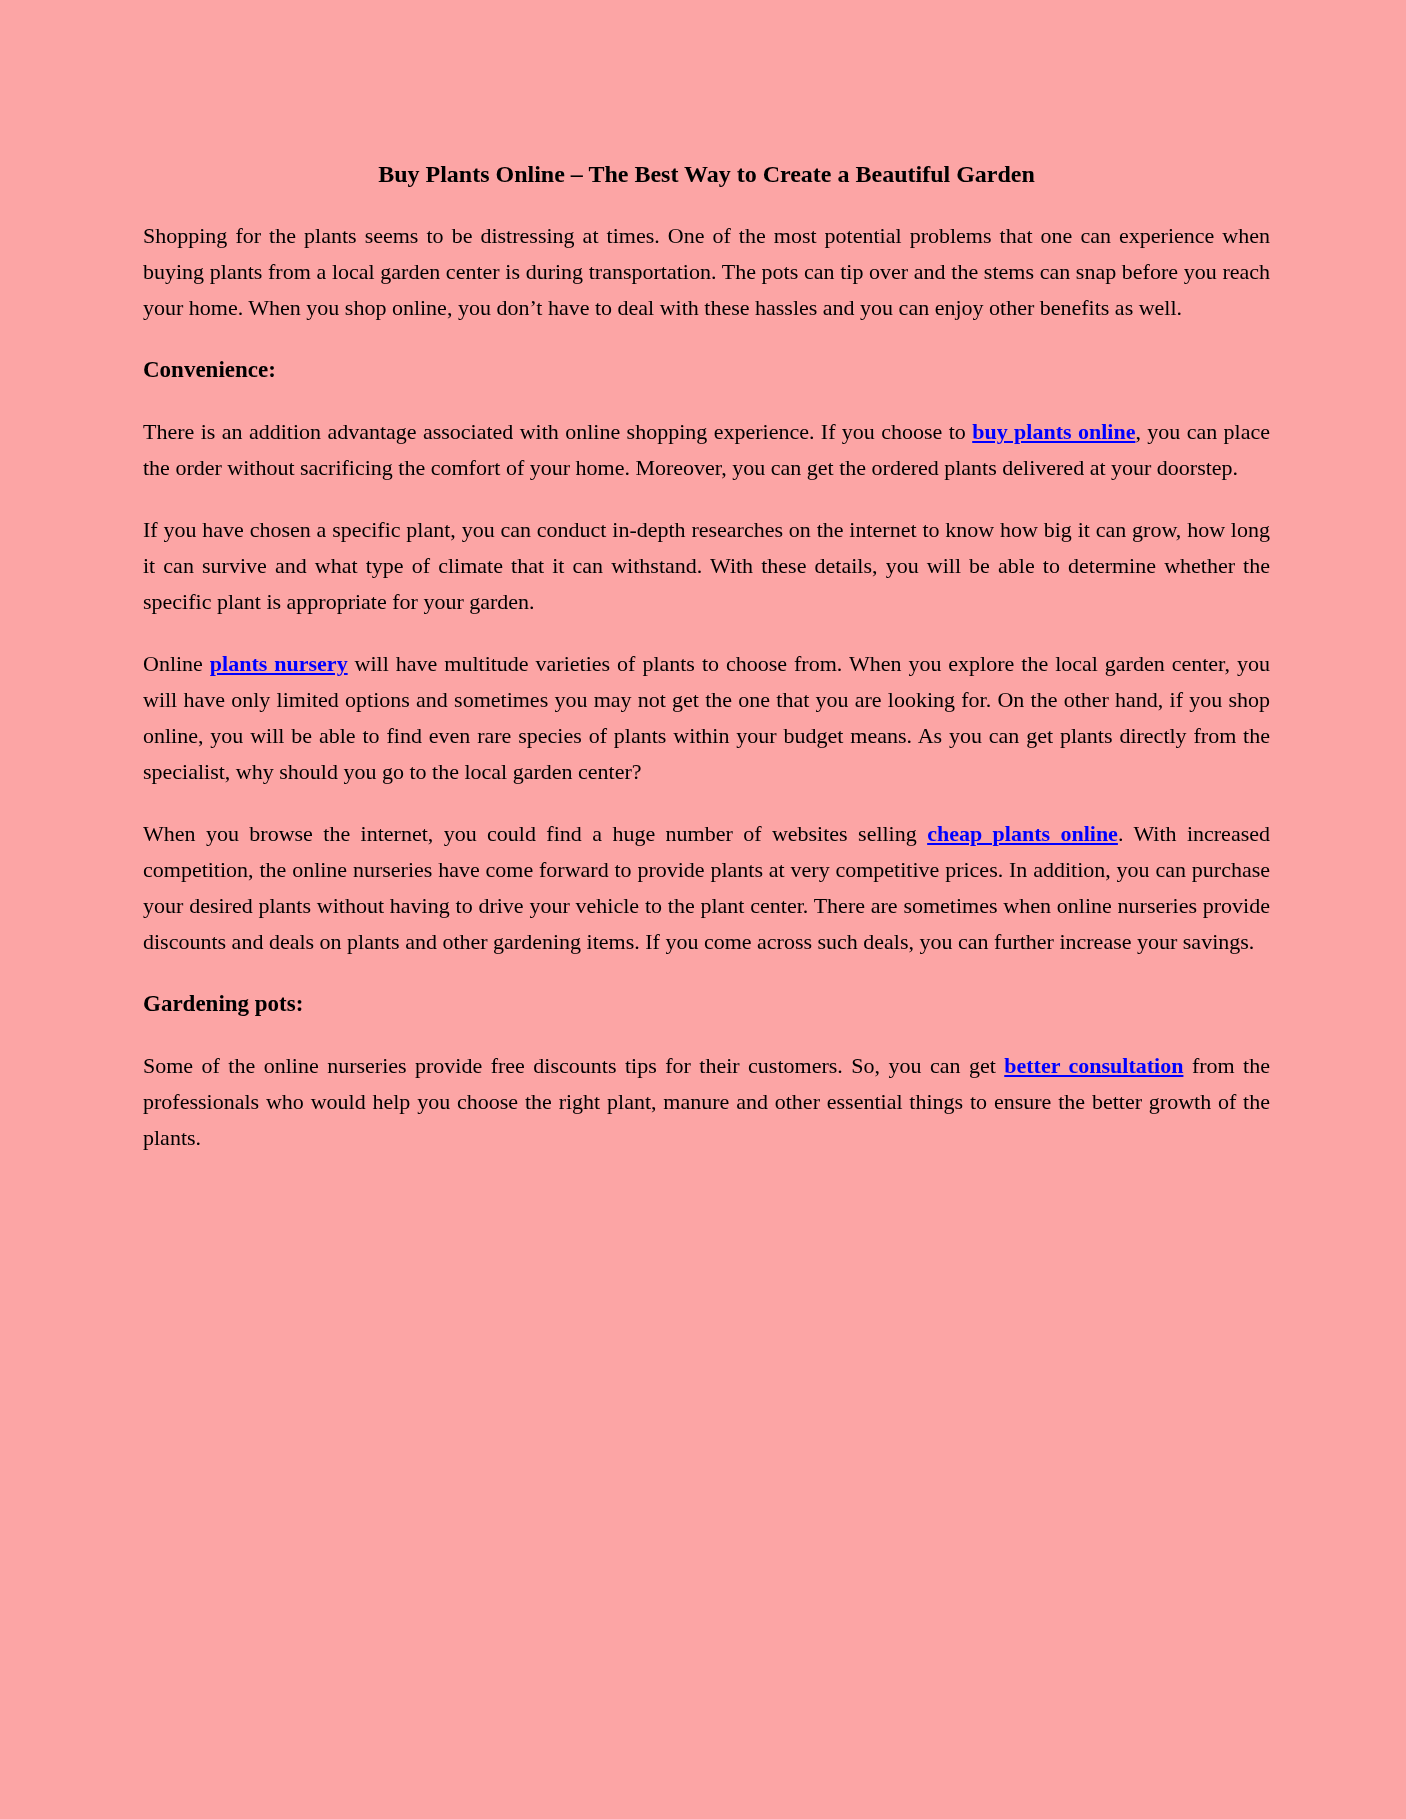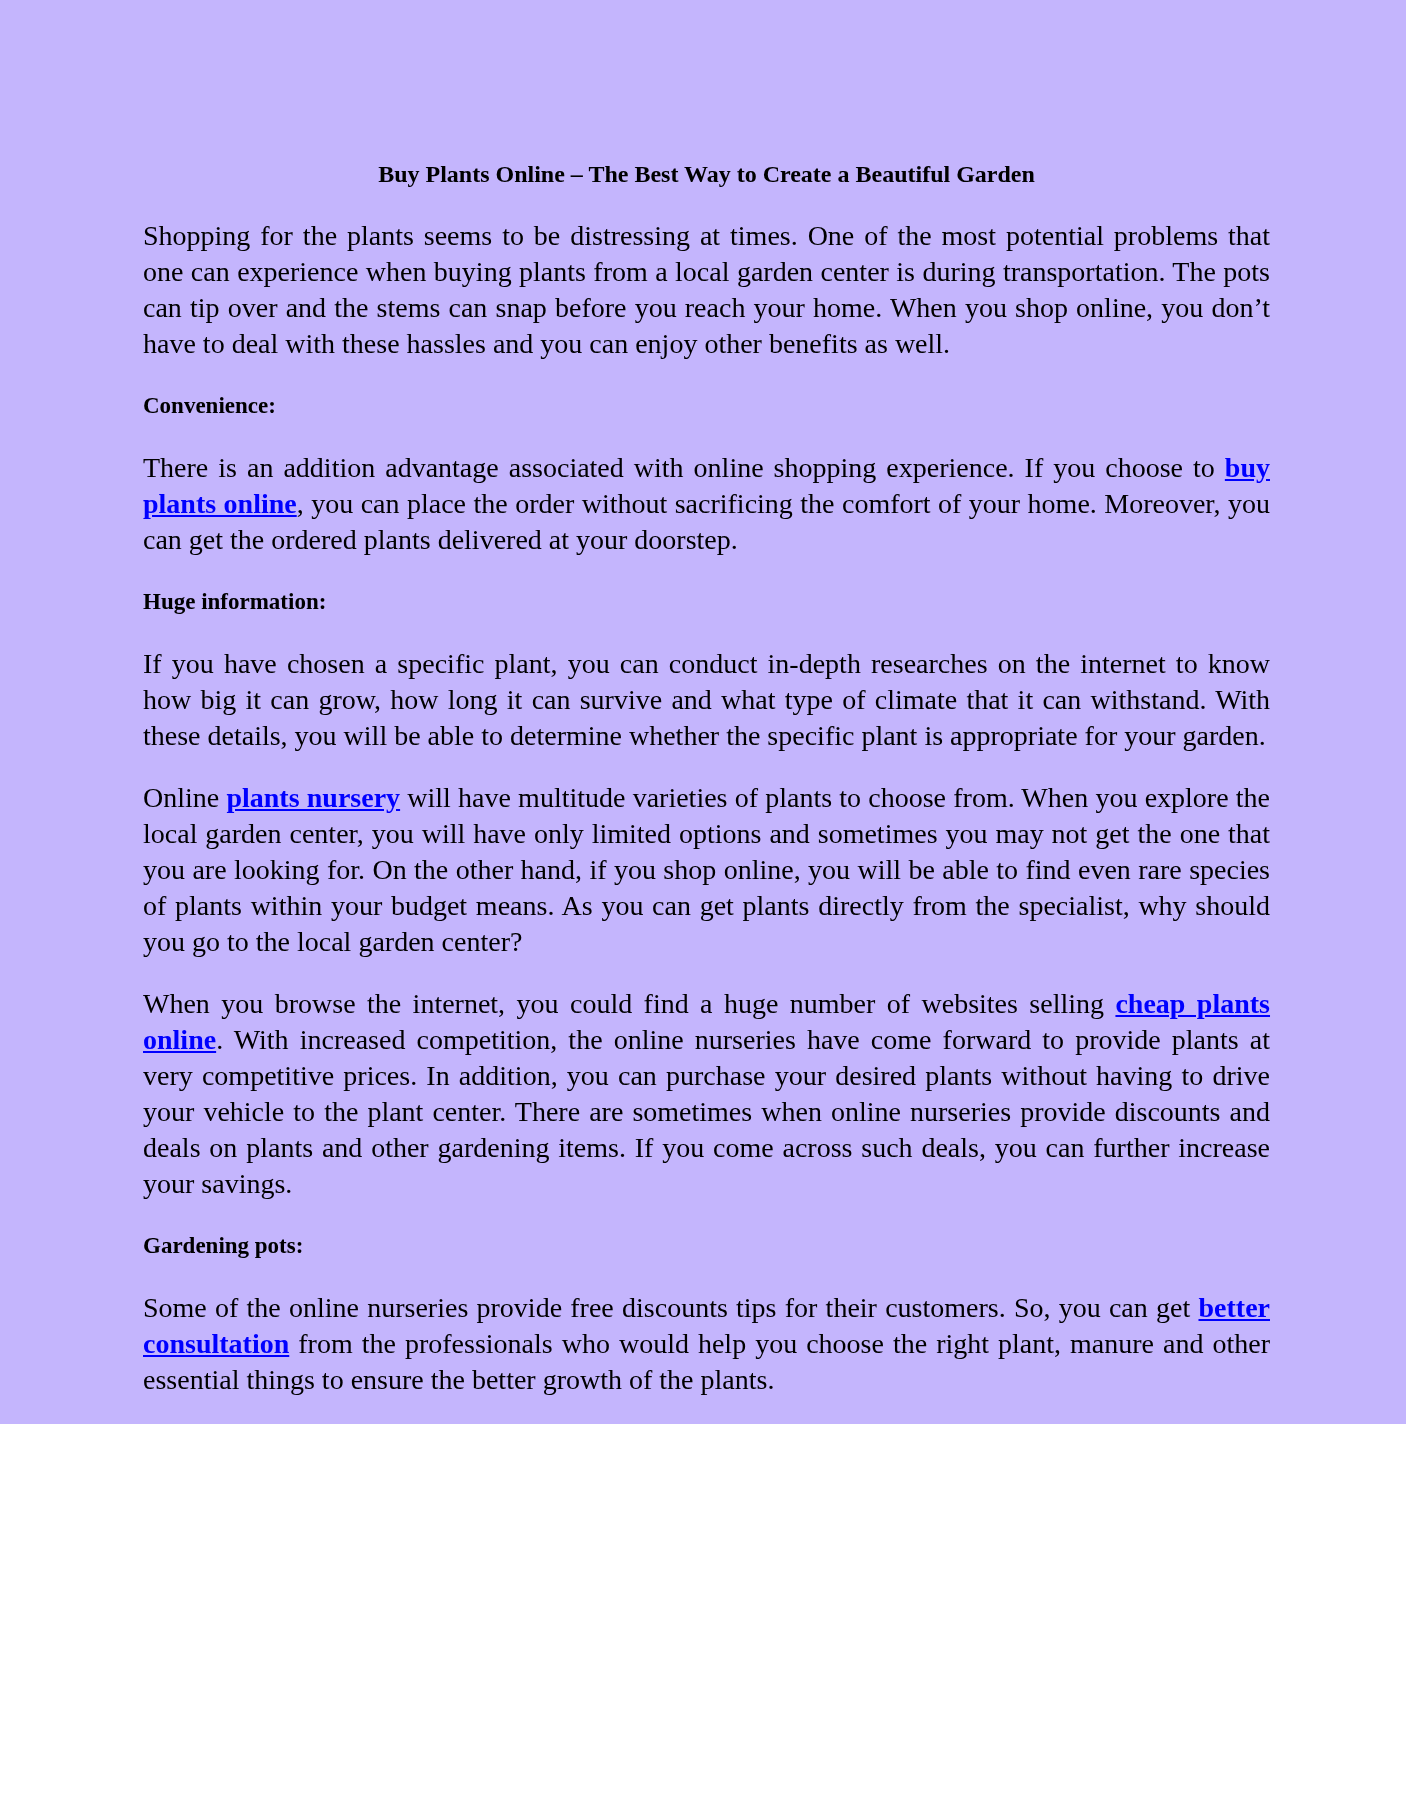--- a/index.html
+++ b/index.html
@@ -12,43 +12,43 @@
     height: 1819px;
     position: relative;
     font-family: "Liberation Serif", "DejaVu Serif", serif;
     color: #000000;
   }
   .page {
     position: absolute;
     top: 0;
     left: 0;
     width: 1406px;
-    height: 1424px;
-    background: #c4b5fd;
+    height: 1819px;
+    background: #fca5a5;
     box-sizing: border-box;
   }
   .content {
     box-sizing: border-box;
     padding: 156px 136px 0 143px;
   }
   .doc-title {
     font-size: 24px;
     font-weight: bold;
     text-align: center;
     line-height: 36px;
     margin: 0 0 26px 0;
   }
   .doc-heading {
     font-size: 23px;
     font-weight: bold;
     line-height: 36px;
     margin: 0 0 26px 0;
   }
   .doc-para {
-    font-size: 28px;
+    font-size: 22px;
     line-height: 36px;
     text-align: justify;
     margin: 0 0 26px 0;
   }
   .doc-para span { white-space: pre-wrap; }
   a.doclink {
     font-weight: bold;
     cursor: pointer;
   }
 </style>
@@ -59,21 +59,20 @@
   <div class="content">
 
     <h1 class="doc-title">Buy Plants Online – The Best Way to Create a Beautiful Garden</h1>
 
     <p class="doc-para"><span>Shopping for the plants seems to be distressing at times. One of the most potential problems that one can experience when buying plants from a local garden center is during transportation. The pots can tip over and the stems can snap before you reach your home. When you shop online, you don’t have to deal with these hassles and you can enjoy other benefits as well.</span></p>
 
     <h2 class="doc-heading">Convenience:</h2>
 
     <p class="doc-para"><span>There is an addition advantage associated with online shopping experience. If you choose to </span><a class="doclink" href="#" style="color: rgb(0, 0, 255);">buy plants online</a><span>, you can place the order without sacrificing the comfort of your home. Moreover, you can get the ordered plants delivered at your doorstep.</span></p>
 
-    <h2 class="doc-heading">Huge information:</h2>
 
     <p class="doc-para"><span>If you have chosen a specific plant, you can conduct in-depth researches on the internet to know how big it can grow, how long it can survive and what type of climate that it can withstand. With these details, you will be able to determine whether the specific plant is appropriate for your garden.</span></p>
 
 
     <p class="doc-para"><span>Online </span><a class="doclink" href="#" style="color: rgb(0, 0, 255);">plants nursery</a><span> will have multitude varieties of plants to choose from. When you explore the local garden center, you will have only limited options and sometimes you may not get the one that you are looking for. On the other hand, if you shop online, you will be able to find even rare species of plants within your budget means. As you can get plants directly from the specialist, why should you go to the local garden center?</span></p>
 
 
     <p class="doc-para"><span>When you browse the internet, you could find a huge number of websites selling </span><a class="doclink" href="#" style="color: rgb(0, 0, 255);">cheap plants online</a><span>. With increased competition, the online nurseries have come forward to provide plants at very competitive prices. In addition, you can purchase your desired plants without having to drive your vehicle to the plant center. There are sometimes when online nurseries provide discounts and deals on plants and other gardening items. If you come across such deals, you can further increase your savings.</span></p>
 
     <h2 class="doc-heading">Gardening pots:</h2>

